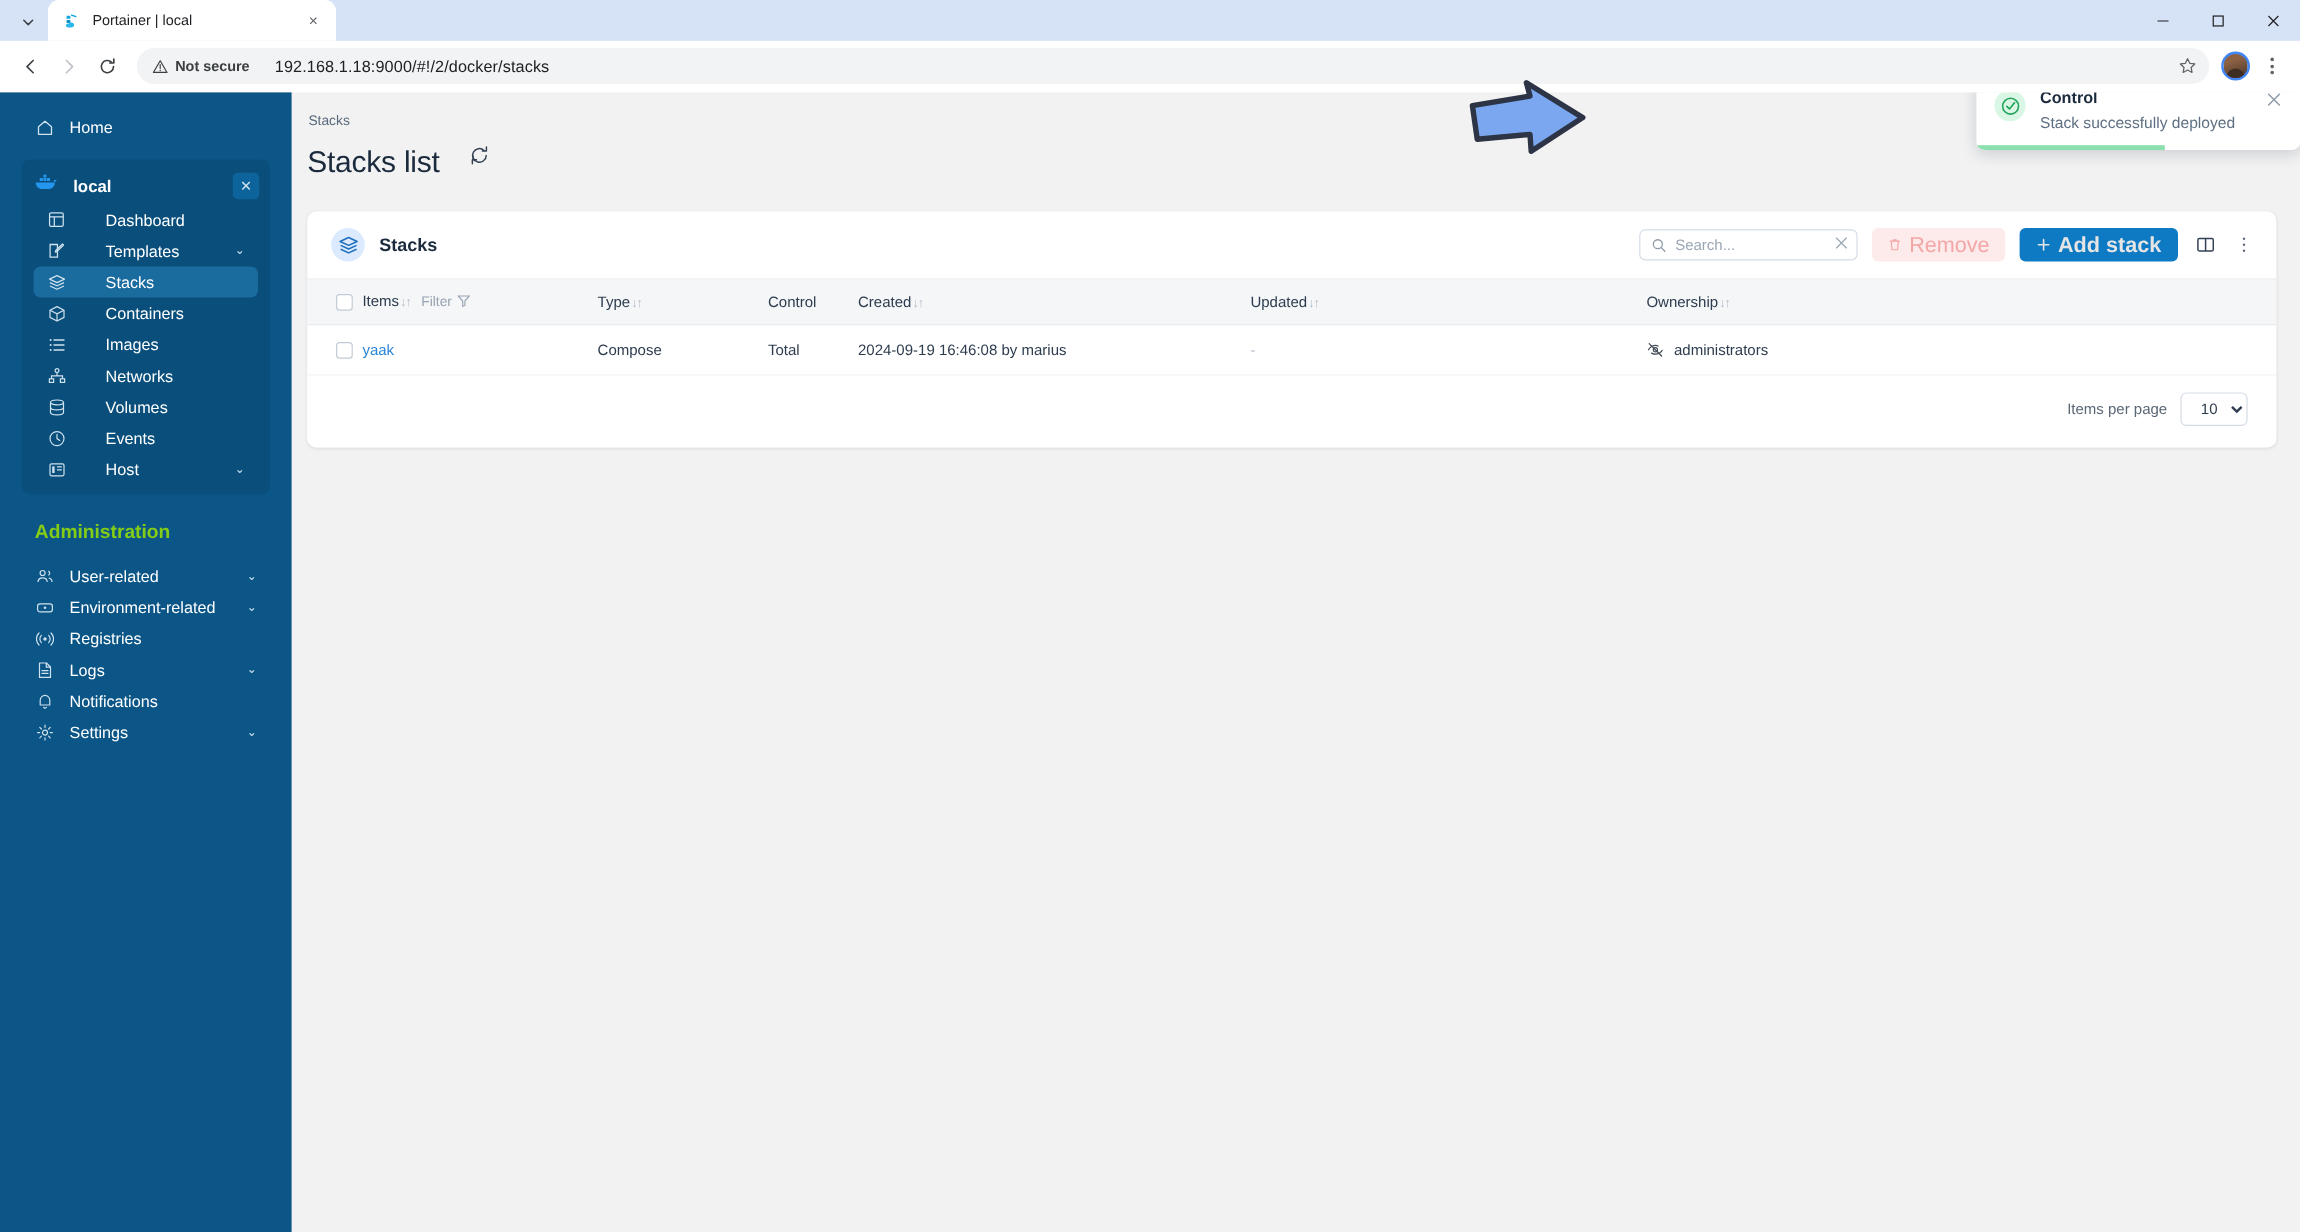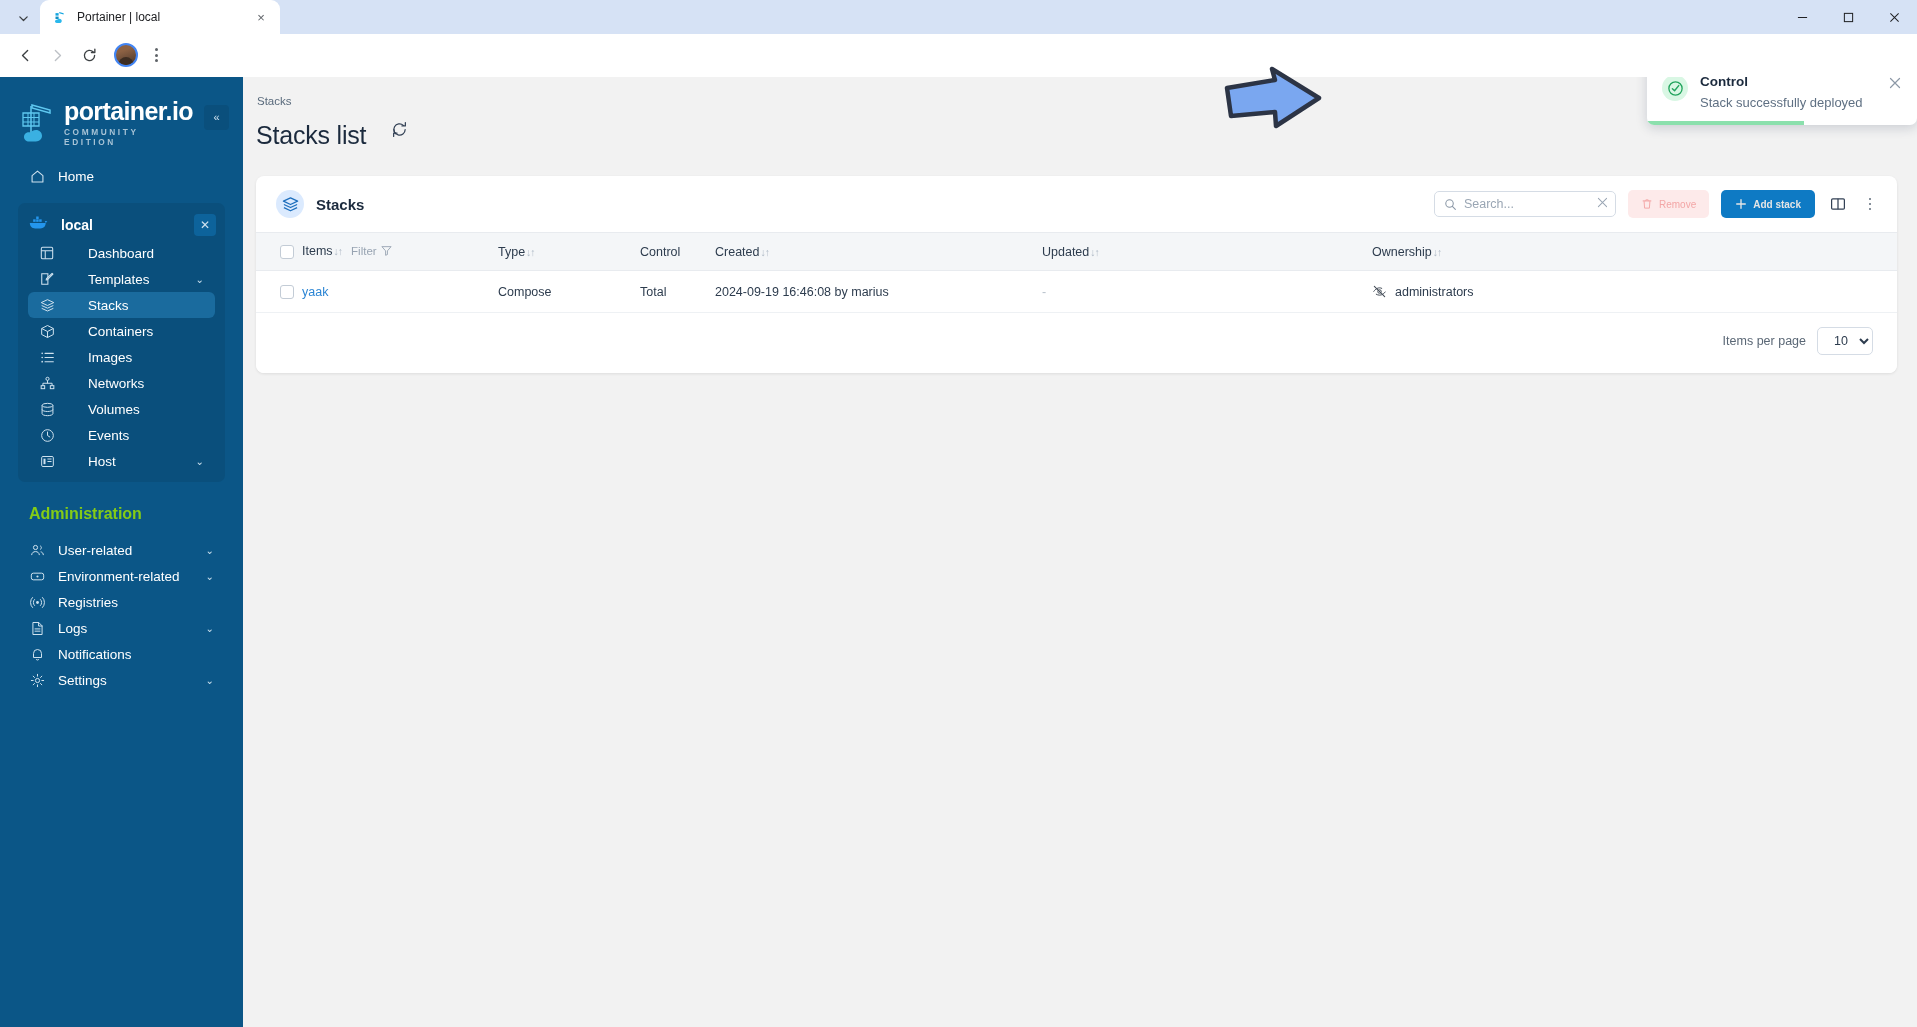--- a/index.html
+++ b/index.html
@@ -267,21 +267,21 @@
     min-width: 0;
   }
   .search-wrap input::placeholder { color: #9aa6b4; }
   .search-clear { color: #9aa6b4; font-size: 12px; cursor: pointer; }
 
   .btn {
     height: 28px;
     border-radius: 5px;
     display: inline-flex; align-items: center; justify-content: center;
     gap: 6px;
-    font-size: 10px;
+    font-size: 18px;
     border: none;
     cursor: pointer;
     font-family: "Liberation Sans", sans-serif;
     white-space: nowrap;
   }
   .btn-remove {
     background: #fdeaea; color: #f3a6a6;
     padding: 0 13px;
   }
   .btn-add {
@@ -440,49 +440,49 @@
     <svg width="17" height="17" viewBox="0 0 20 20">
         <path d="M7.5 4 L13.5 10 L7.5 16" fill="none" stroke="#bdc1c6" stroke-width="1.6" stroke-linecap="round" stroke-linejoin="round"></path>
       </svg>
   </div>
   <div class="nav-btn">
     <svg width="17" height="17" viewBox="0 0 20 20">
       <path d="M16 10a6 6 0 1 1-1.8-4.3" fill="none" stroke="#3c4043" stroke-width="1.6" stroke-linecap="round"></path>
       <path d="M16.3 2.5v4h-4" fill="none" stroke="#3c4043" stroke-width="1.6" stroke-linecap="round" stroke-linejoin="round"></path>
     </svg>
   </div>
+  <div class="omnibox">
+    <div class="notsecure">
+      <svg width="13" height="13" viewBox="0 0 16 16">
+        <path d="M8 2 L15 14 H1 Z" fill="none" stroke="#3c4043" stroke-width="1.2" stroke-linejoin="round"></path>
+        <path d="M8 6v4" stroke="#3c4043" stroke-width="1.2" stroke-linecap="round"></path>
+        <circle cx="8" cy="12" r=".75" fill="#3c4043"></circle>
+      </svg>
+      <span class="notsecure-text">Not secure</span>
+    </div>
+    <span class="omni-url">192.168.1.18:9000/#!/2/docker/stacks</span>
+    <span class="omni-star">
+      <svg width="16" height="16" viewBox="0 0 20 20">
+          <path d="M10 2.4l2.3 4.8 5.2.7-3.8 3.6.9 5.2-4.6-2.5-4.6 2.5.9-5.2L2.5 7.9l5.2-.7z" fill="none" stroke="#5f6368" stroke-width="1.3" stroke-linejoin="round"></path>
+        </svg>
+    </span>
+  </div>
   <div class="toolbar-right">
     <span class="avatar"></span>
     <span class="kebab">
         <i></i>
         <i></i>
         <i></i>
       </span>
   </div>
 </div>
 
 <div class="page">
 
   <div class="sidebar">
-    <div class="brand-row">
-      <span class="brand-logo">
-        <svg width="34" height="42" viewBox="0 0 34 42">
-          <path d="M12 3 L30 8 L30 11 L12 6 Z" fill="none" stroke="#5fc8f0" stroke-width="1.5"></path>
-          <path d="M11 4 v30" stroke="#5fc8f0" stroke-width="1.5"></path>
-          <path d="M3 11 h16 v13 H3 z" fill="none" stroke="#5fc8f0" stroke-width="1.3"></path>
-          <path d="M3 15.5h16M3 20h16M8 11v13M14 11v13" stroke="#5fc8f0" stroke-width="1"></path>
-          <path d="M16 28c3.4 0 6 2.7 6 5.8 0 3.2-2.7 5.7-6.1 5.7H9c-2.8 0-5-2-5-4.6 0-2.6 2.2-4.6 5-4.6.4 0 .9.1 1.3.2C11 29.6 13.3 28 16 28z" fill="#3ab0e2"></path>
-        </svg>
-      </span>
-      <span class="brand-text">
-        <span class="brand-title">portainer.io</span>
-        <div class="brand-sub">COMMUNITY EDITION</div>
-      </span>
-      <span class="collapse-btn">«</span>
-    </div>
 
     <div class="nav-item home-row">
       <span class="ico">
         <svg width="15" height="15" viewBox="0 0 18 18">
             <path d="M2.5 8 L9 2.5 L15.5 8 v7.5 H2.5 Z" fill="none" stroke="currentColor" stroke-width="1.3" stroke-linejoin="round"></path>
           </svg>
       </span>
       <span class="lbl">Home</span>
     </div>
 

